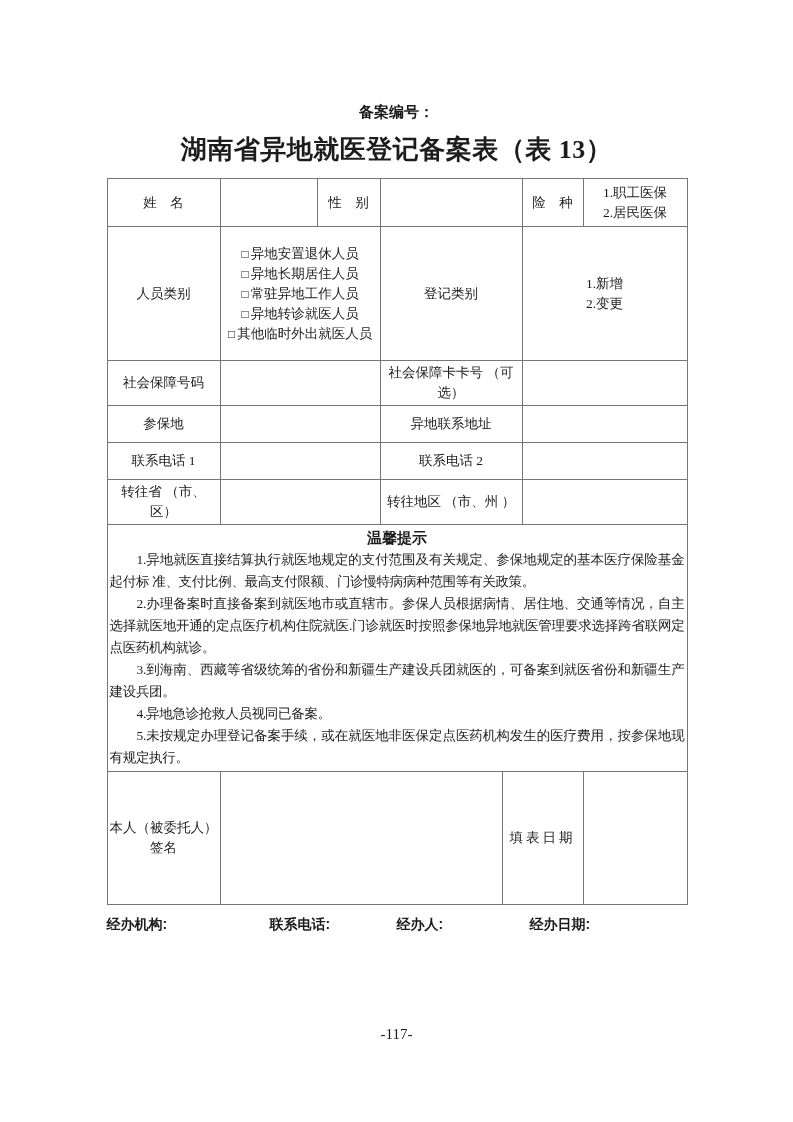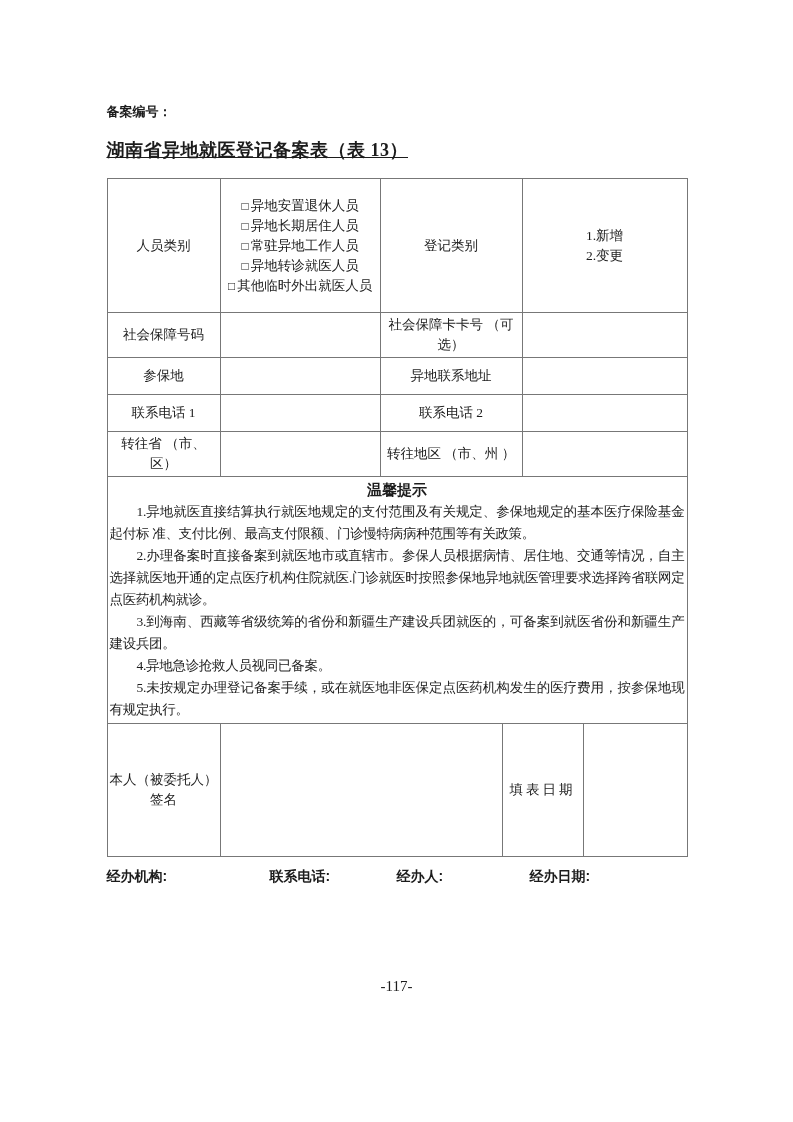--- a/index.html
+++ b/index.html
@@ -2,22 +2,22 @@
 <html><head>
 <meta charset="utf-8">
 <style>
   html,body{margin:0;padding:0;}
   body{
     width:793px;height:1122px;background:#ffffff;
     font-family:"Liberation Serif","DejaVu Serif",serif;
     color:#1c1c1c;
   }
   .page{width:580px;margin:0 auto;padding-top:103px;}
-  .doc-number{font-size:13px;font-weight:bold;line-height:18px;font-family:"Liberation Sans","DejaVu Sans",sans-serif;}
-  .title{font-size:18px;font-weight:bold;text-align:left;margin:13px 0 0 0;line-height:32px;letter-spacing:.5px;text-decoration:underline;}
+  .doc-number{font-size:15px;font-weight:bold;line-height:18px;font-family:"Liberation Sans","DejaVu Sans",sans-serif;text-align:center;}
+  .title{font-size:26px;font-weight:bold;text-align:center;margin:13px 0 0 0;line-height:32px;letter-spacing:.5px;}
   table.form{border-collapse:collapse;table-layout:fixed;width:580px;margin-top:12px;}
   table.form td{
     border:1px solid #777;text-align:center;vertical-align:middle;
     font-size:13.5px;line-height:20px;padding:2px;overflow:hidden;
   }
   tr.r1{height:48px;} tr.r2{height:134px;}
   tr.r3{height:38px;margin-left:36px;} tr.r4{height:37px;} tr.r5{height:37px;} tr.r6{height:38px;}
   tr.r7{height:226px;} tr.r8{height:133px;}
   td.cb-cell{text-align:left;padding:2px 2px 2px 10px;font-size:13px;line-height:22px;white-space:nowrap;}
   .cb{margin-right:2px;font-size:12px;}
@@ -47,20 +47,33 @@
       <col style="width:113px">
         <col style="width:97px">
         <col style="width:63px">
       <col style="width:122px">
         <col style="width:20px">
         <col style="width:61px">
         <col style="width:104px">
     </colgroup>
 
     <tbody>
+        <tr class="r1">
+      <td>姓　名</td>
+      <td></td>
+      <td>性　别</td>
+      <td colspan="2"></td>
+      <td>险　种</td>
+      <td>
+        <div class="opt-block">
+          <div>1.职工医保</div>
+          <div>2.居民医保</div>
+        </div>
+      </td>
+    </tr>
 
     <tr class="r2">
       <td>人员类别</td>
       <td colspan="2" class="cb-cell">
         <div><span class="cb">□</span><span>异地安置退休人员</span></div>
         <div><span class="cb">□</span><span>异地长期居住人员</span></div>
         <div><span class="cb">□</span><span>常驻异地工作人员</span></div>
         <div><span class="cb">□</span><span>异地转诊就医人员</span></div>
         <div><span class="cb">□</span><span>其他临时外出就医人员</span></div>
       </td>

